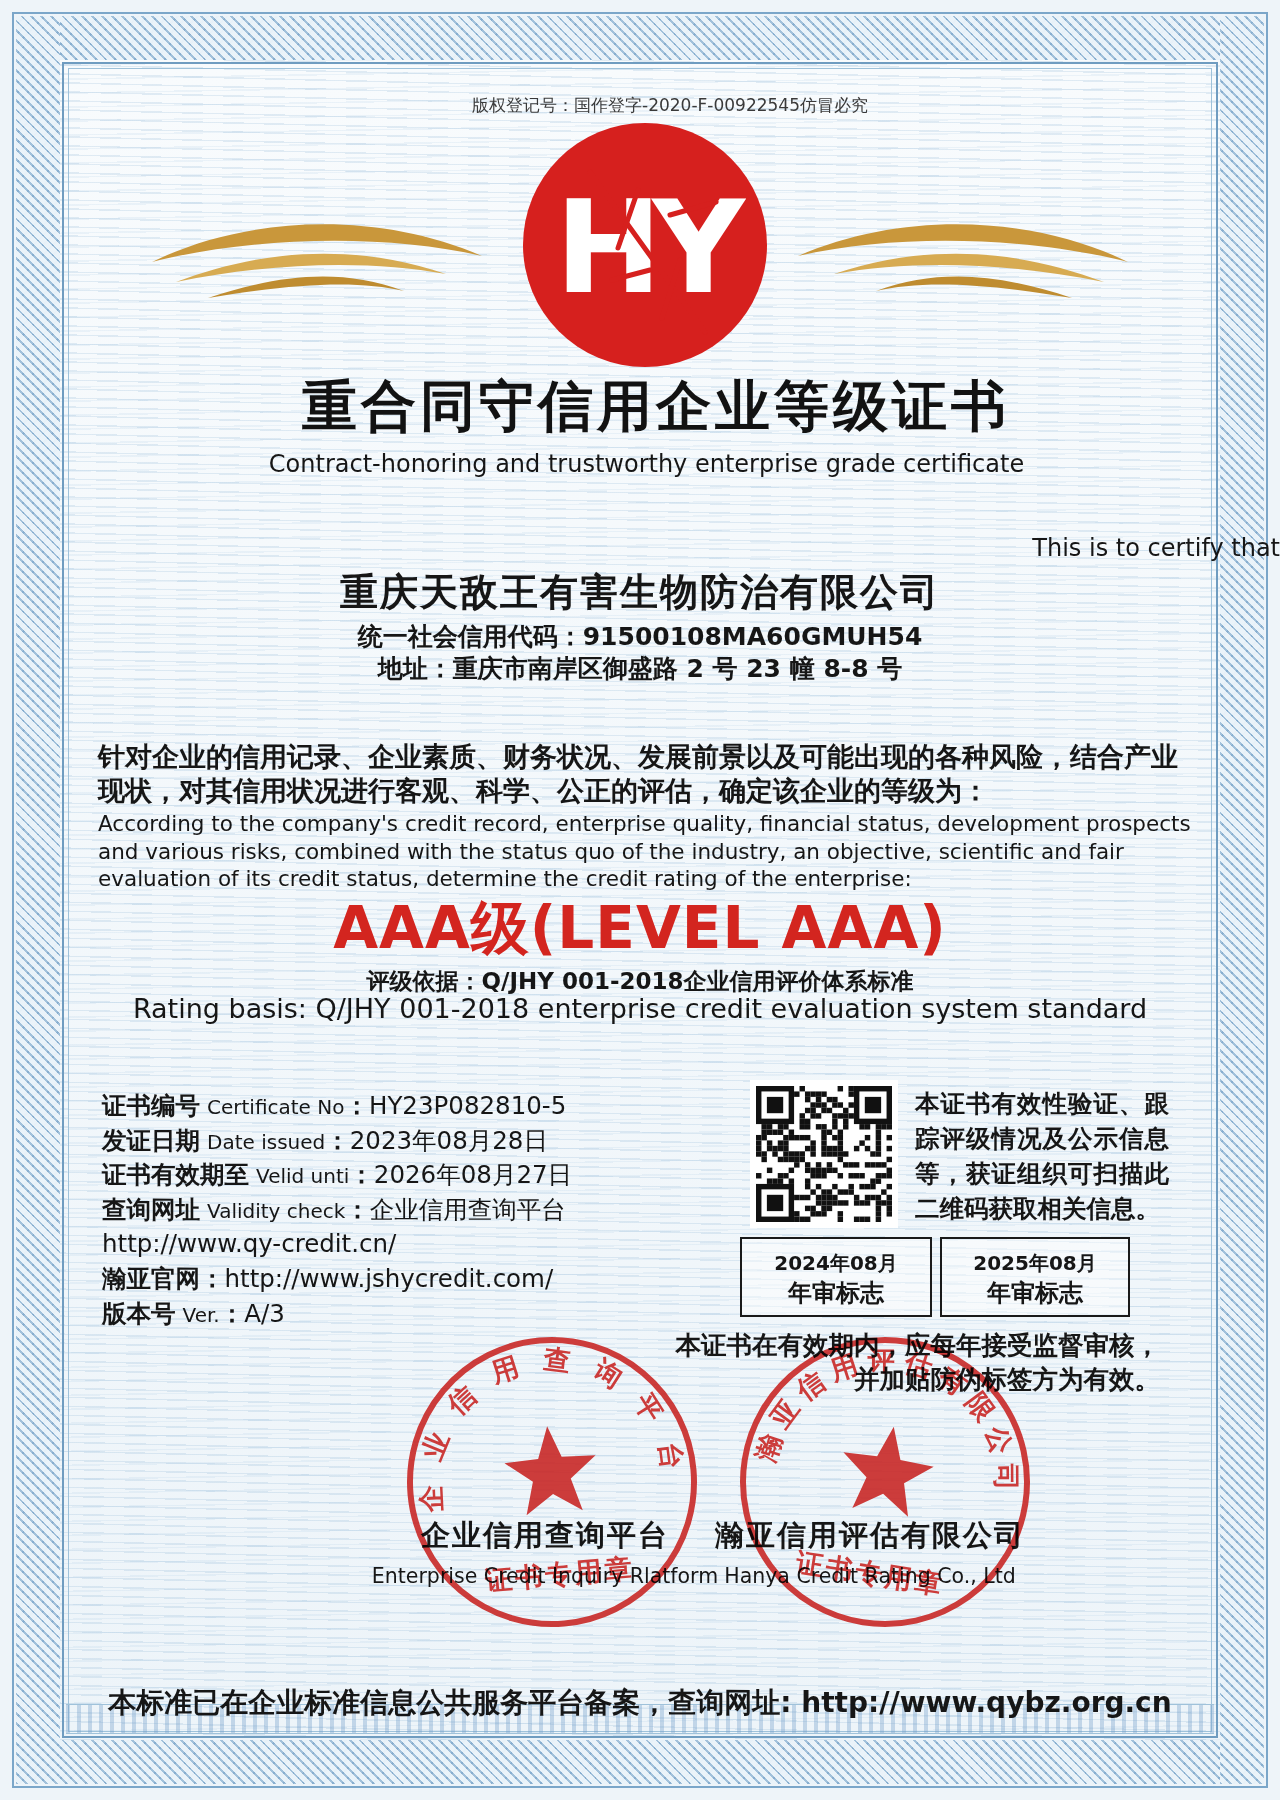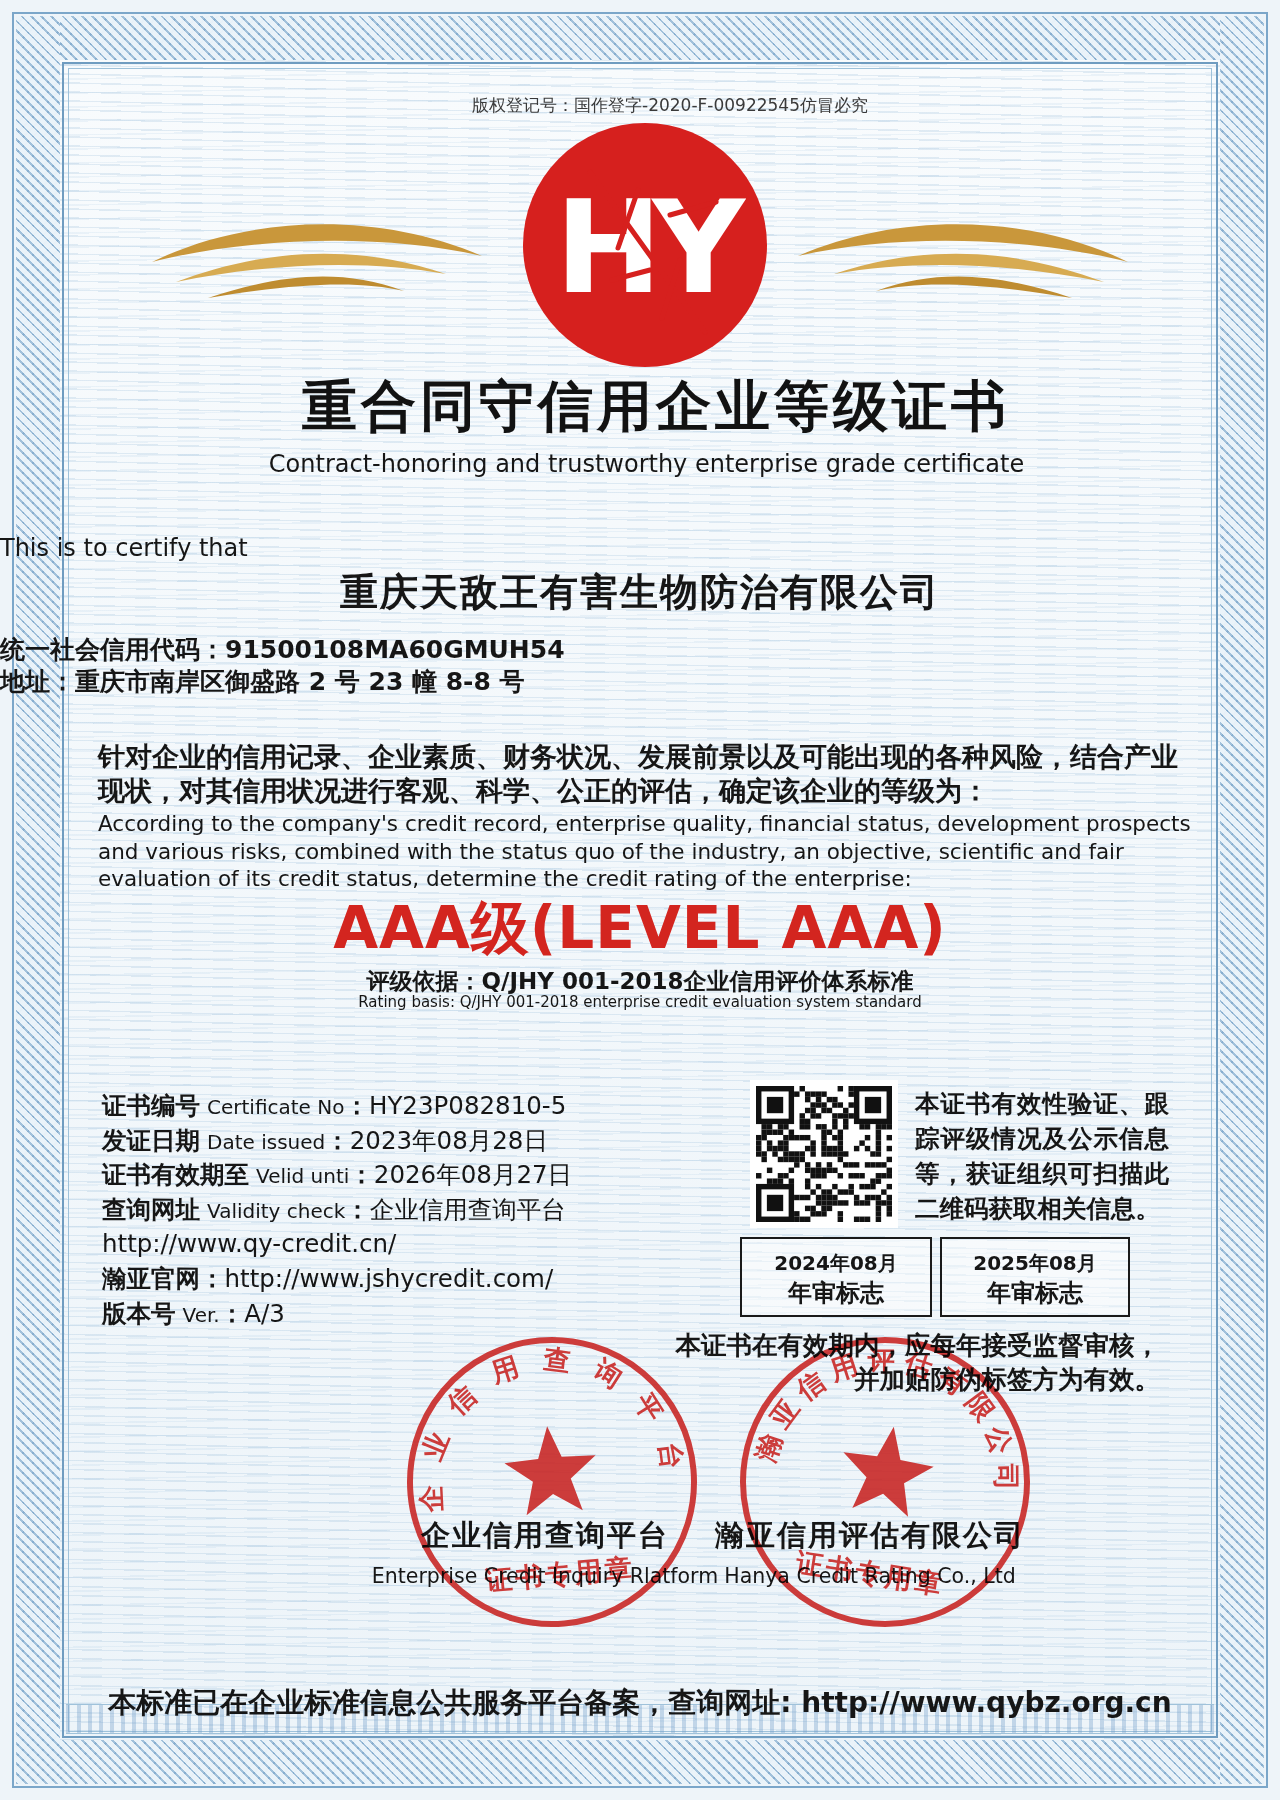--- a/index.html
+++ b/index.html
@@ -46,32 +46,32 @@
   .copyright { position:absolute; top:94px; right:412px; font-size:17px; font-weight:500; color:#3a3a3a; white-space:nowrap; }
 
   .logo { position:absolute; left:520px; top:120px; width:250px; height:250px; }
   .wing { position:absolute; top:204px; width:340px; height:100px; }
   .wing.left-wing  { left:146px; }
   .wing.right-wing { left:794px; transform:scaleX(-1); }
 
   .title    { position:absolute; left:0; width:100%; top:370px; text-align:center; font-size:55px; font-weight:800; letter-spacing:4px; color:#121212;padding-left:32px; }
   .subtitle { position:absolute; left:0; width:100%; top:450px; text-align:center; font-size:24px; font-weight:500;padding-left:13px; }
   .certify-zh { position:absolute; left:0; width:100%; top:497px; text-align:center; font-size:29px; font-weight:600; }
-  .certify-en { position:absolute; left:0; width:100%; top:534px; text-align:left; font-size:24px; font-weight:500; }
+  .certify-en { position:absolute; left:0; width:100%; top:534px; text-align:right; font-size:24px; font-weight:500; }
   .company-name { position:absolute; left:0; width:100%; top:567px; text-align:center; font-size:38px; font-weight:800; letter-spacing:2px; }
-  .company-code, .company-addr { position:absolute; left:0; width:100%; text-align:left; font-size:25px; font-weight:600;margin-top:13px; }
+  .company-code, .company-addr { position:absolute; left:0; width:100%; text-align:center; font-size:25px; font-weight:600; }
   .company-code { top:620px; }
   .company-addr { top:652px; }
 
   .body-zh { position:absolute; left:98px; top:740px; width:1092px; font-size:27px; font-weight:600; line-height:34px; }
   .body-en { position:absolute; left:98px; top:810px; width:1094px; font-size:21.5px; font-weight:500; line-height:27.5px; }
 
   .rating-level { position:absolute; left:0; width:100%; top:890px; text-align:center; font-size:58px; font-weight:900; letter-spacing:1px; }
   .basis-zh { position:absolute; left:0; width:100%; top:966px; text-align:center; font-size:23px;   font-weight:600; }
-  .basis-en { position:absolute; left:0; width:100%; top:993px; text-align:center; font-size:15px; font-weight:500; }
+  .basis-en { position:absolute; left:0; width:100%; top:993px; text-align:center; font-size:27px; font-weight:500; }
 
   .details { position:absolute; left:102px; top:1090px; line-height:31.6px; white-space:nowrap; }
   .d-row span { vertical-align:baseline; }
   .d-zh  { font-size:24.5px; font-weight:600; }
   .d-en  { font-size:20px; font-weight:400; }
   .d-en:not(:empty) { margin-left:7px; }
   .d-sep { font-size:24.5px; font-weight:600; }
   .d-val { font-size:24.5px; font-weight:500; }
 
   .qr-box { position:absolute; left:750px; top:1080px; width:148px; height:148px; background:#fff; padding:6px; }

